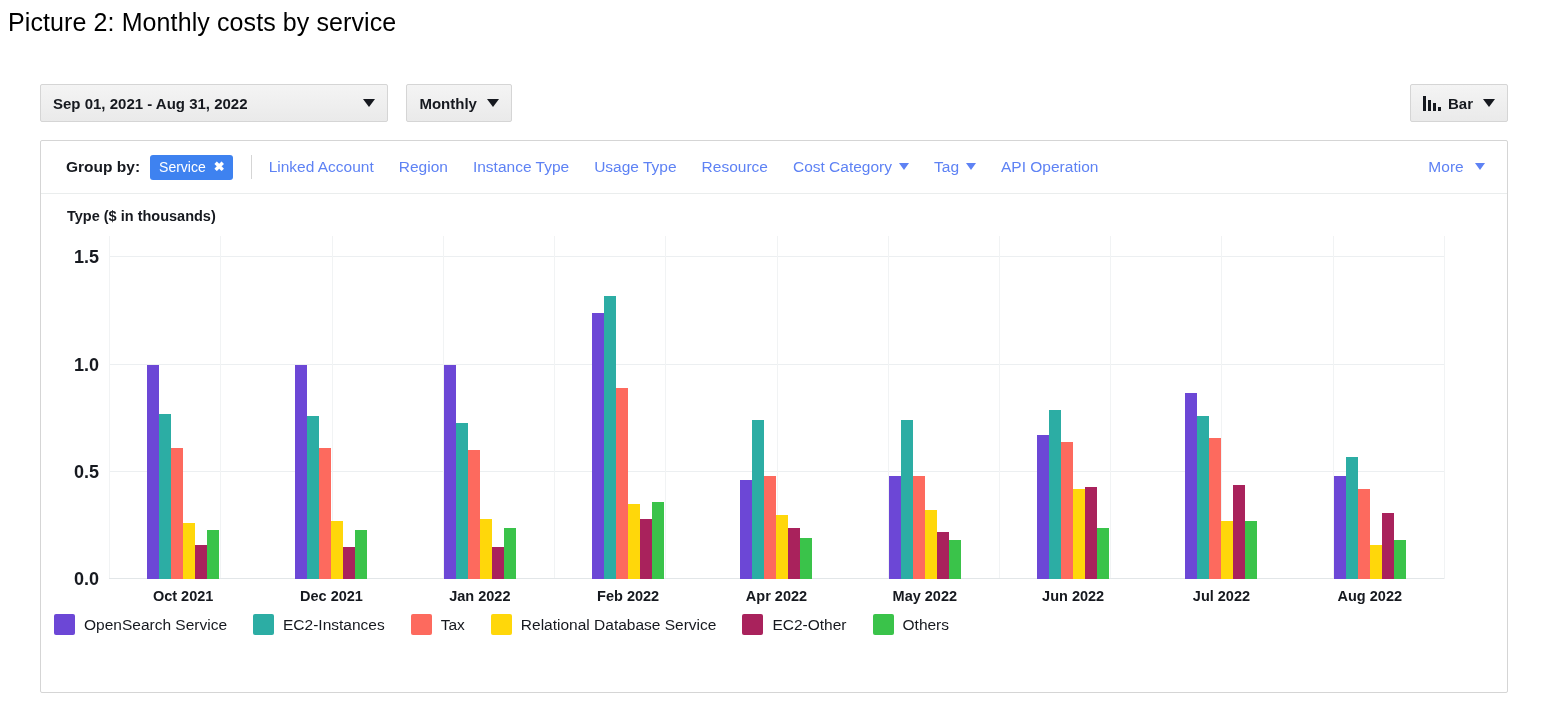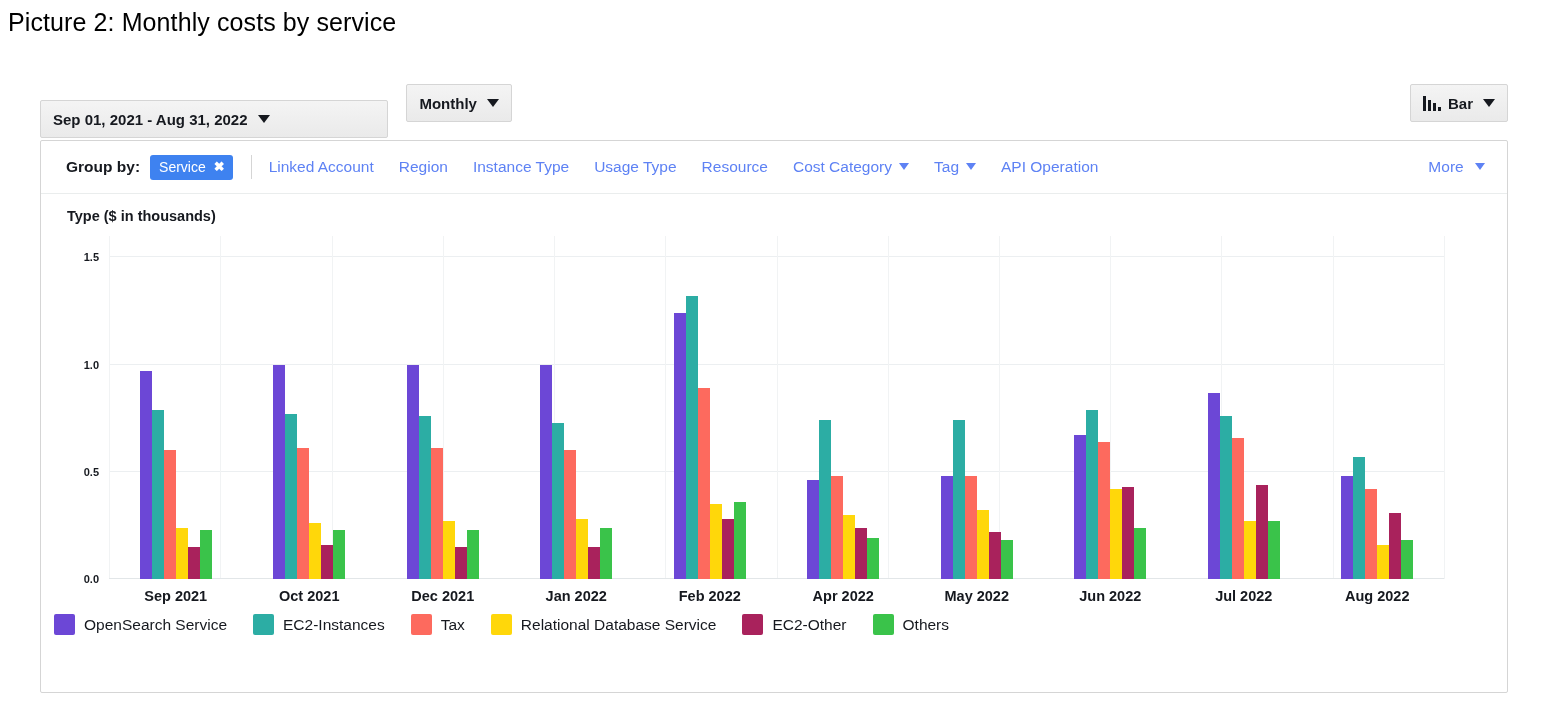--- a/index.html
+++ b/index.html
@@ -42,21 +42,21 @@
     border: 1px solid #d5d5d5;
     border-radius: 2px;
     color: #16191f;
     font-size: 15px;
     font-weight: bold;
     padding: 0 12px;
     cursor: pointer;
     vertical-align: top;
     white-space: nowrap;
   }
-  .ctl.daterange { width: 348px; justify-content: flex-start; margin-top: 16px; }
+  .ctl.daterange { width: 348px; justify-content: space-between; }
   .ctl.granularity { margin-left: 14px; }
   .caret {
     display: inline-block;
     width: 0; height: 0;
     border-left: 6px solid transparent;
     border-right: 6px solid transparent;
     border-top: 8px solid #16191f;
     margin-left: 10px;
   }
   .ctl.chart-type {
@@ -155,21 +155,21 @@
   .axis-baseline {
     position: absolute;
     left: 0; bottom: 0;
     width: 100%; height: 1px;
     background: #e2e6e8;
   }
   .ytick {
     position: absolute;
     right: calc(100% + 10px);
     transform: translateY(-50%);
-    font-size: 11px;
+    font-size: 18px;
     font-weight: bold;
     color: #16191f;
     white-space: nowrap;
   }
   .groups {
     position: absolute;
     left: 0; top: 0;
     width: 100%; height: 100%;
     display: flex;
   }
@@ -300,31 +300,20 @@
             <div class="vline" style="left: 66.6667%;"></div>
             <div class="vline" style="left: 75%;"></div>
             <div class="vline" style="left: 83.3333%;"></div>
             <div class="vline" style="left: 91.6667%;"></div>
             <div class="vline" style="left: 100%;"></div>
           </div>
         <div class="axis-baseline"></div>
         <div class="groups" id="groups">
             <div class="group">
               <div class="bars">
-                <div class="bar" title="OpenSearch Service — Sep 2021: 0.97" style="background: rgb(108, 71, 214); height: 60.625%;"></div>
-                <div class="bar" title="EC2-Instances — Sep 2021: 0.79" style="background: rgb(44, 173, 164); height: 49.375%;"></div>
-                <div class="bar" title="Tax — Sep 2021: 0.6" style="background: rgb(253, 106, 94); height: 37.5%;"></div>
-                <div class="bar" title="Relational Database Service — Sep 2021: 0.24" style="background: rgb(255, 215, 10); height: 15%;"></div>
-                <div class="bar" title="EC2-Other — Sep 2021: 0.15" style="background: rgb(169, 34, 92); height: 9.375%;"></div>
-                <div class="bar" title="Others — Sep 2021: 0.23" style="background: rgb(58, 195, 74); height: 14.375%;"></div>
-              </div>
-              <div class="xlabel">Sep 2021</div>
-            </div>
-            <div class="group">
-              <div class="bars">
                 <div class="bar" title="OpenSearch Service — Oct 2021: 1" style="background: rgb(108, 71, 214); height: 62.5%;"></div>
                 <div class="bar" title="EC2-Instances — Oct 2021: 0.77" style="background: rgb(44, 173, 164); height: 48.125%;"></div>
                 <div class="bar" title="Tax — Oct 2021: 0.61" style="background: rgb(253, 106, 94); height: 38.125%;"></div>
                 <div class="bar" title="Relational Database Service — Oct 2021: 0.26" style="background: rgb(255, 215, 10); height: 16.25%;"></div>
                 <div class="bar" title="EC2-Other — Oct 2021: 0.16" style="background: rgb(169, 34, 92); height: 10%;"></div>
                 <div class="bar" title="Others — Oct 2021: 0.23" style="background: rgb(58, 195, 74); height: 14.375%;"></div>
               </div>
               <div class="xlabel">Oct 2021</div>
             </div>
             <div class="group">

